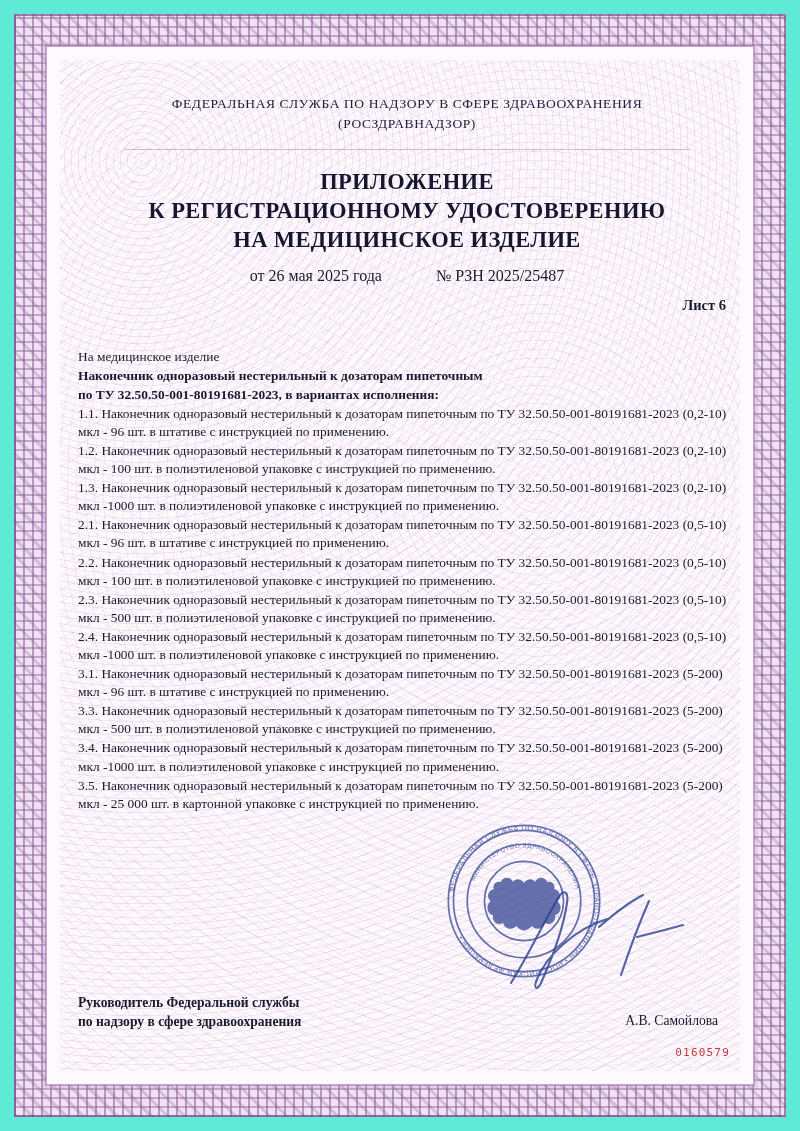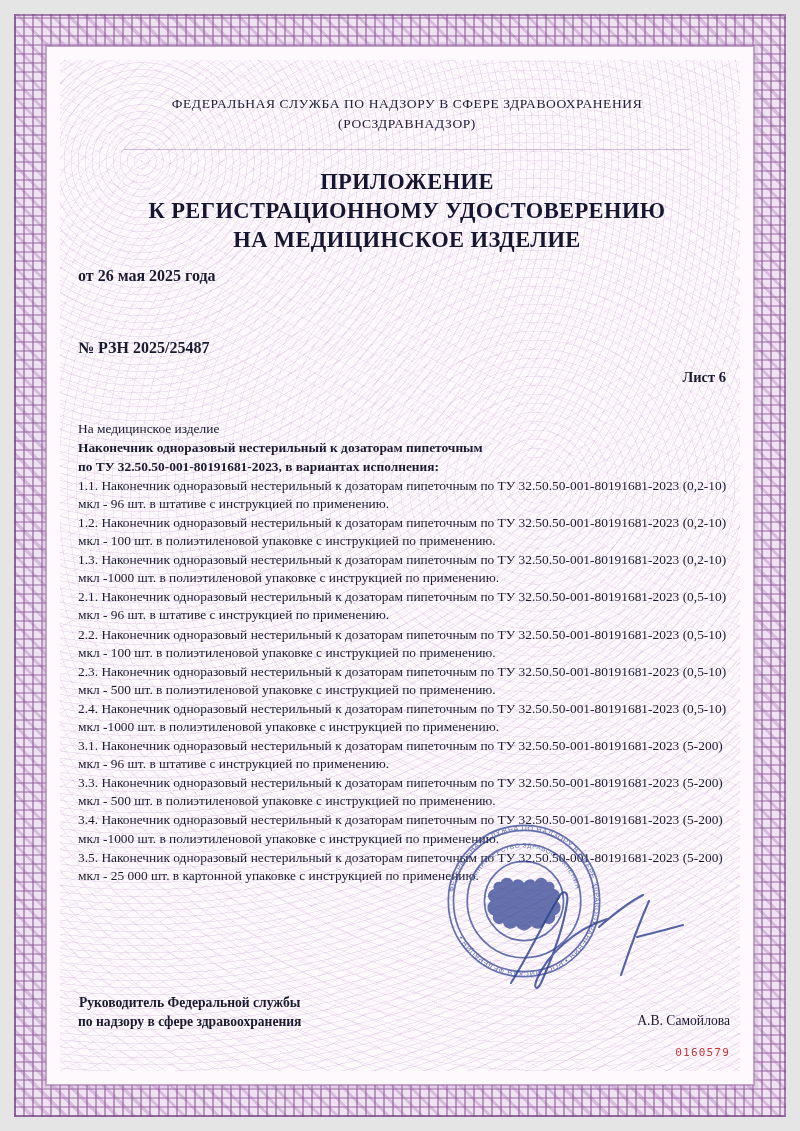--- a/index.html
+++ b/index.html
@@ -13,21 +13,21 @@
     font-family: "Liberation Serif", "DejaVu Serif", serif;
     color: #1a1a2e;
     position: relative;
     overflow: hidden;
   }
 
   
   .page {
     position: absolute;
     inset: 0;
-    background: #e5e5e5;
+    background: #5eead4;
   }
 
   
   .border-frame {
     position: absolute;
     top: 14px;
     left: 14px;
     right: 14px;
     bottom: 14px;
     background:
@@ -104,23 +104,22 @@
     letter-spacing: 0.4px;
     color: #161630;
   }
   .title .t-line { display: block; }
 
   .dateline {
     display: flex;
     justify-content: center;
     gap: 54px;
     margin-top: 12px;
-    font-weight: bold;
+    font-weight: normal;
     font-size: 16px;
-    flex-direction: column;
   }
   .sheet {
     text-align: right;
     margin-top: 12px;
     font-weight: bold;
     font-size: 14.5px;
     padding-right: 10px;
   }
 
   .body {
@@ -132,27 +131,26 @@
   .body .strong { font-weight: bold; }
   .body p {
     margin: 0 0 1px 0;
     text-align: left;
   }
   .item { margin-top: 1px; }
 
   .signature-block {
     position: absolute;
     left: 0;
-    right: 0;
+    right: 12px;
     bottom: 34px;
     display: flex;
     justify-content: space-between;
     align-items: flex-end;
     font-size: 13.6px;
-    text-align: center;
   }
   .sig-role {
     font-weight: bold;
     line-height: 1.35;
   }
   .sig-name {
     font-weight: normal;
     padding-bottom: 2px;
     padding-right: 6px;
   }

